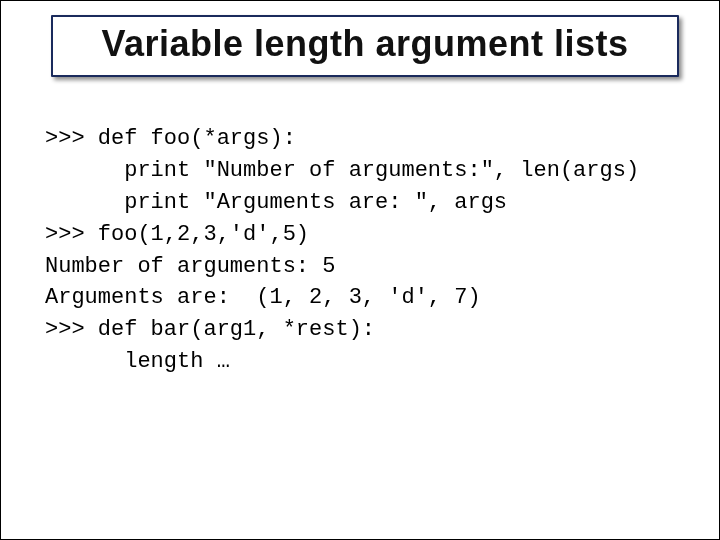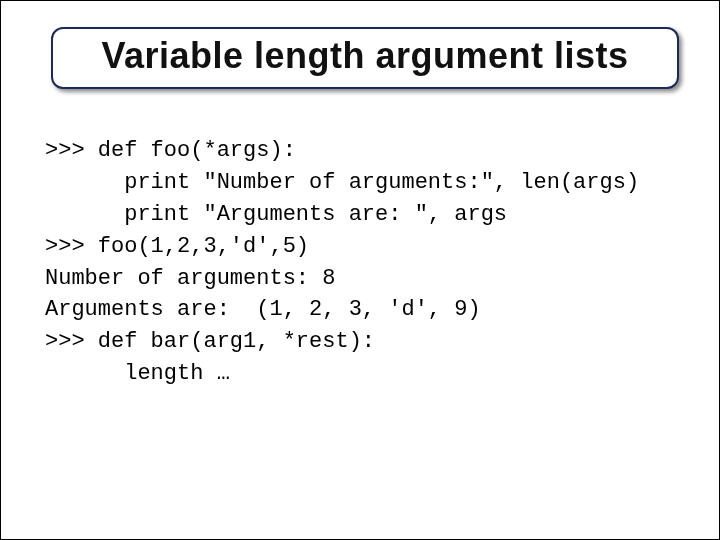--- a/index.html
+++ b/index.html
@@ -13,23 +13,23 @@
   }
   .slide {
     width: 720px;
     height: 540px;
     border: 1px solid #000;
     box-sizing: border-box;
     position: relative;
     background: #fff;
   }
   .title-frame {
-    margin: 26px 40px 0 50px;
+    margin: 14px 40px 0 50px;
     border: 2px solid #1a2a5c;
-    border-radius: 12px;
+    border-radius: 1px;
     box-shadow: 3px 3px 4px rgba(0,0,0,0.45);
     background: #fff;
     padding: 6px 8px 10px 8px;
   }
   .title-text {
     font-size: 36px;
     font-weight: bold;
     color: #111;
     letter-spacing: 0.5px;
     text-align: center;
@@ -49,18 +49,18 @@
 <div class="slide">
 
   <div class="title-frame">
     <div class="title-text">Variable length argument lists</div>
   </div>
 
   <div class="code-block"><span>&gt;&gt;&gt; def foo(*args):</span>
 <span>      print "Number of arguments:", len(args)</span>
 <span>      print "Arguments are: ", args</span>
 <span>&gt;&gt;&gt; foo(1,2,3,'d',5)</span>
-<span>Number of arguments: 8</span>
-<span>Arguments are:  (1, 2, 3, 'd', 9)</span>
+<span>Number of arguments: 5</span>
+<span>Arguments are:  (1, 2, 3, 'd', 7)</span>
 <span>&gt;&gt;&gt; def bar(arg1, *rest):</span>
 <span>      length …</span></div>
 
 </div>
 
 </body></html>

